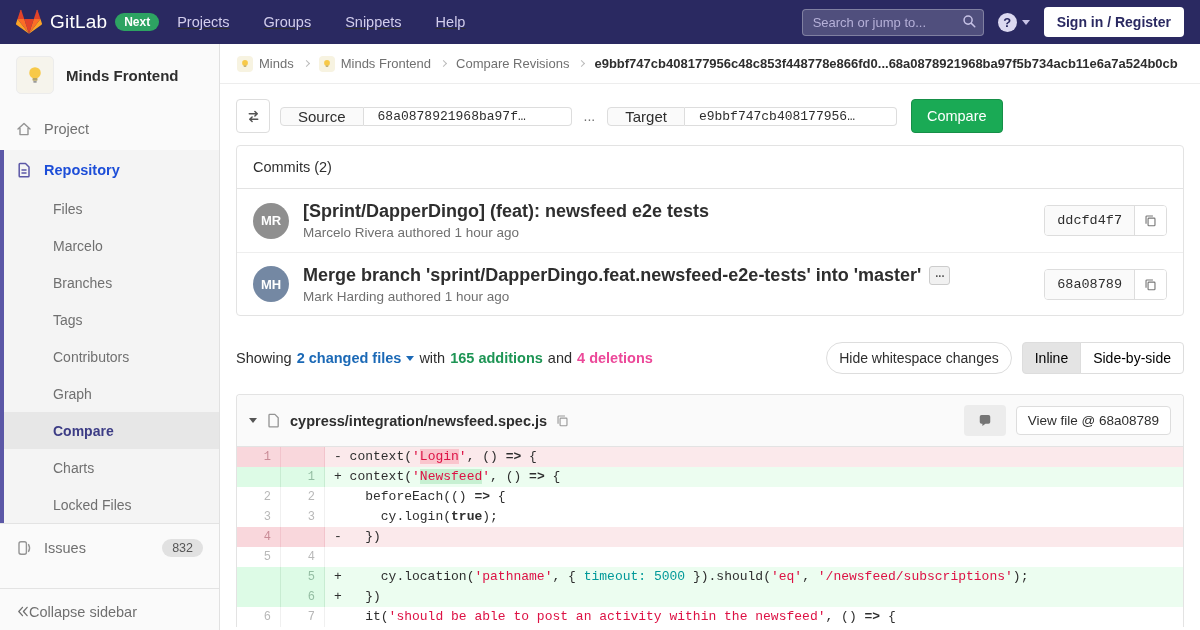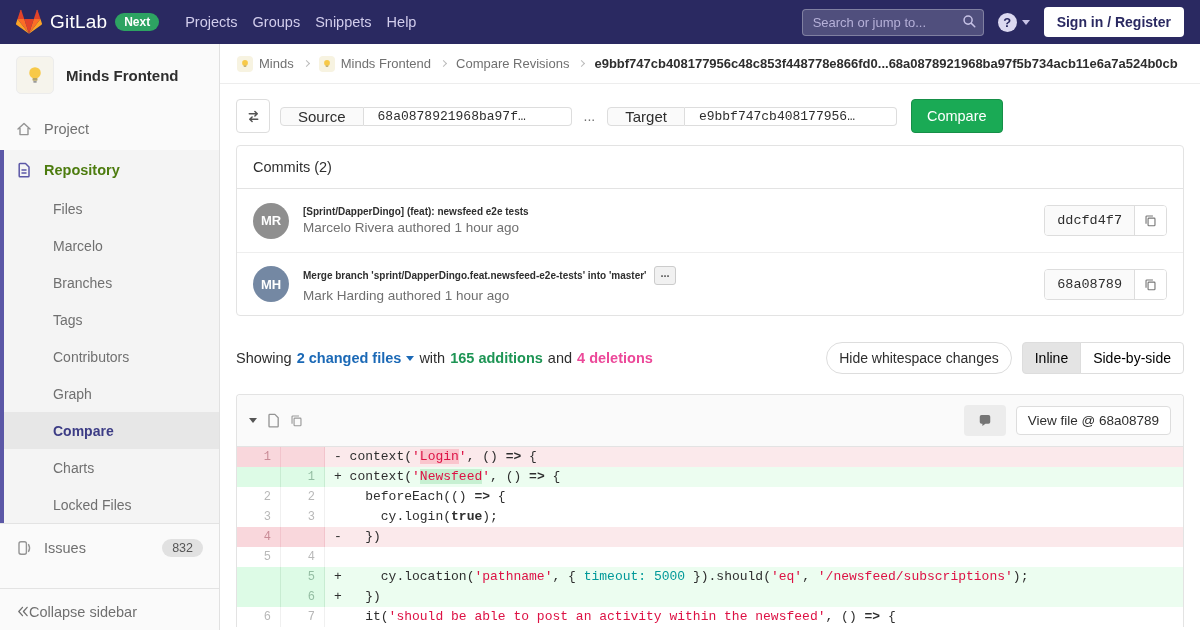--- a/index.html
+++ b/index.html
@@ -5,21 +5,21 @@
   * { margin:0; padding:0; box-sizing:border-box; }
   html,body { width:1200px; height:630px; overflow:hidden; background:#fff;
     font-family:"Liberation Sans", sans-serif; color:#2e2e2e; }
 
   
   .navbar { height:44px; background:#2a2961; display:flex; align-items:center; padding:0 16px; gap:18px; }
   .brand { display:flex; align-items:center; gap:8px; }
   .brand svg { width:26px; height:26px; }
   .brand-name { color:#fff; font-size:19px; font-weight:500; letter-spacing:.2px; }
   .next-badge { background:#2da362; color:#fff; font-size:12px; font-weight:bold; padding:2px 9px; border-radius:10px; }
-  .nav-links { display:flex; gap:15px; margin-left:8px; }
+  .nav-links { display:flex; gap:34px; margin-left:0;text-decoration:underline; }
   .nav-link { color:#d2cdec; font-size:14.5px; font-weight:500; cursor:pointer; }
   .nav-right { margin-left:auto; display:flex; align-items:center; gap:14px; }
   .search-box { position:relative; width:182px; }
   .search-box input { width:100%; height:27px; background:rgba(255,255,255,.18); border:1px solid rgba(255,255,255,.28);
     border-radius:4px; color:#e8e5f7; font-size:13px; padding:0 28px 0 10px; font-family:"Liberation Sans",sans-serif; }
   .search-box input::placeholder { color:#b6b1d9; }
   .search-icon { position:absolute; right:7px; top:5px; }
   .help-wrap { display:flex; align-items:center; gap:5px; cursor:pointer; }
   .help-circle { width:19px; height:19px; border-radius:50%; background:#dcd9f1; color:#2a2961;
     font-weight:bold; font-size:13px; display:flex; align-items:center; justify-content:center; }
@@ -31,21 +31,21 @@
 
   
   .sidebar { position:relative; width:220px; flex:none; background:#fafafa; border-right:1px solid #e1e1e1; font-size:14.5px; }
   .proj-head { display:flex; align-items:center; gap:12px; padding:12px 16px 14px; }
   .proj-avatar { width:38px; height:38px; background:#f6f4ec; border:1px solid #ececec; border-radius:5px;
     display:flex; align-items:center; justify-content:center; }
   .proj-name { font-weight:bold; font-size:15px; color:#2e2e2e; }
   .side-item { height:42px; display:flex; align-items:center; gap:12px; padding:0 16px; color:#707070; cursor:pointer; }
   .repo-section { border-left:4px solid #5b57a6; background:#f4f4f4; }
   .repo-section .side-item { padding-left:12px; height:40px; }
-  .repo-label { color:#4d7c0f; font-weight:bold; }
+  .repo-label { color:#1d4ed8; font-weight:bold; }
   .sub-item { height:37px; display:flex; align-items:center; padding-left:49px; color:#707070; font-size:14px; cursor:pointer; }
   .sub-item.active { background:#e7e7e7; color:#3c3c85; font-weight:bold; }
   .issues-row { margin-top:0; border-top:1px solid #e3e3e3; height:48px; }
   .count-badge { margin-left:auto; background:#e1e1e1; color:#555; font-size:12.5px; padding:2px 10px; border-radius:10px; }
   .collapse-row { position:absolute; bottom:0; left:0; right:0; height:46px; border-top:1px solid #e3e3e3;
     display:flex; align-items:center; padding-left:16px; color:#707070; cursor:pointer; }
 
   
   .content { flex:1; overflow:hidden; }
   .breadcrumbs { height:40px; border-bottom:1px solid #ededed; display:flex; align-items:center; padding:0 17px; gap:8px; font-size:13px; color:#707070; }
@@ -70,21 +70,21 @@
   
   .card { border:1px solid #e3e3e3; border-radius:4px; }
   .card-header { padding:13px 16px; font-size:14.5px; border-bottom:1px solid #e3e3e3; }
   .commit-row { display:flex; align-items:center; gap:14px; padding:12px 16px; height:63px; }
   .commit-row + .commit-row { border-top:1px solid #eee; }
   .commit-avatar { width:36px; height:36px; border-radius:50%; color:#fff; font-size:13px; font-weight:bold;
     display:flex; align-items:center; justify-content:center; flex:none; }
   .av-1 { background:#8f8f8f; } .av-2 { background:#7488a3; }
   .commit-info { display:flex; flex-direction:column; gap:3px; }
   .commit-title-line { display:flex; align-items:center; gap:8px; }
-  .commit-title { font-weight:bold; font-size:10px; color:#2e2e2e; cursor:pointer; }
+  .commit-title { font-weight:bold; font-size:18px; color:#2e2e2e; cursor:pointer; }
   .ellipsis-btn { border:1px solid #ccc; background:#f1f1f1; border-radius:3px; font-size:11px; font-weight:bold;
     line-height:9px; padding:2px 5px 6px; color:#555; cursor:pointer; }
   .commit-meta { font-size:13.5px; color:#707070; }
   .sha-group { margin-left:auto; display:flex; border:1px solid #ddd; border-radius:4px; overflow:hidden; }
   .sha-label { padding:7px 12px; background:#fafafa; font-family:"Liberation Mono","DejaVu Sans Mono",monospace; font-size:13.5px; }
   .copy-btn { padding:7px 9px; background:#fff; border-left:1px solid #ddd; display:flex; align-items:center; cursor:pointer; }
 
   
   .summary-row { display:flex; justify-content:space-between; align-items:center; margin:26px 0 20px; }
   .summary-left { display:flex; align-items:center; gap:5px; font-size:14.5px; }
@@ -338,20 +338,21 @@
           </div>
         </div>
       </div>
 
       <div class="diff-card">
         <div class="diff-header">
           <span class="caret-dark"></span>
           <svg width="15" height="15" viewBox="0 0 16 16" class="icon-stroke">
             <path d="M4 1.5h5.5L13 5v9a.8.8 0 01-.8.8H4a.8.8 0 01-.8-.8V2.3a.8.8 0 01.8-.8z"></path>
           </svg>
+          <span class="diff-filename">cypress/integration/newsfeed.spec.js</span>
           <svg width="13" height="13" viewBox="0 0 16 16">
             <g fill="none" stroke="#999" stroke-width="1.4">
               <rect x="5" y="5" width="8.5" height="9.5" rx="1"></rect>
               <path d="M11 2.5H3.5A1 1 0 002.5 3.5V12"></path>
             </g>
           </svg>
           <div class="diff-header-right">
             <button class="comment-btn">
               <svg width="14" height="14" viewBox="0 0 16 16">
                 <path fill="#757575" d="M2 3a2 2 0 012-2h8a2 2 0 012 2v6a2 2 0 01-2 2H8.5L5 13.8V11H4a2 2 0 01-2-2z"></path>

